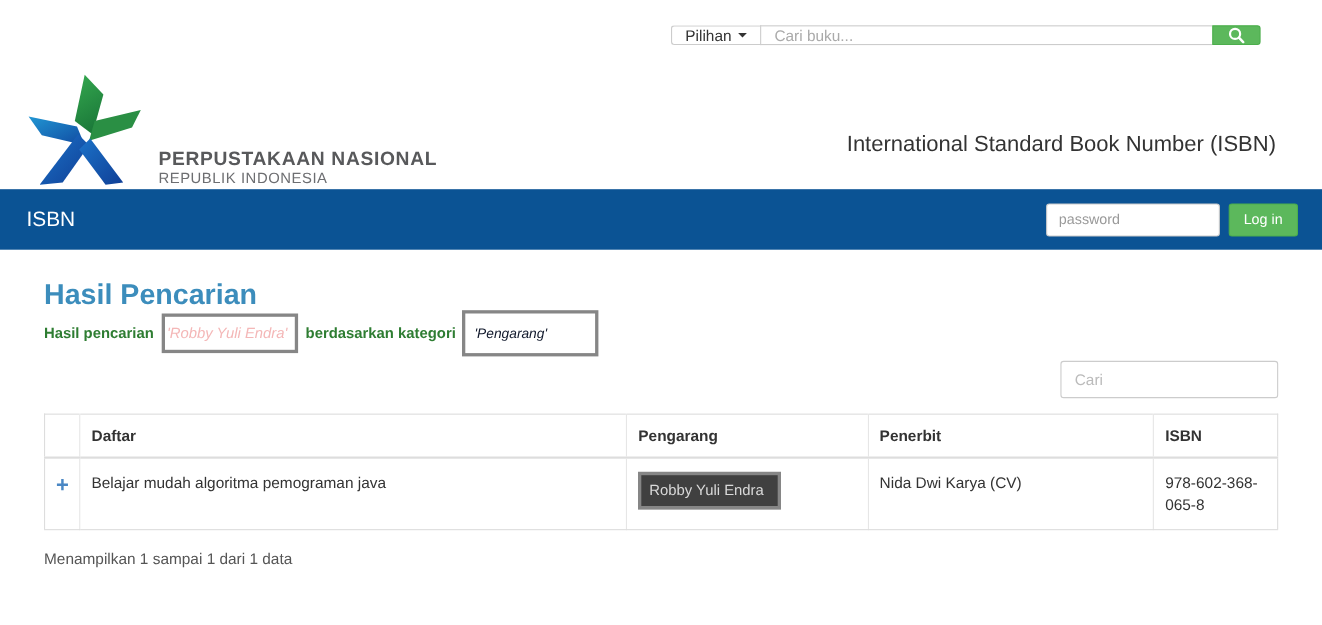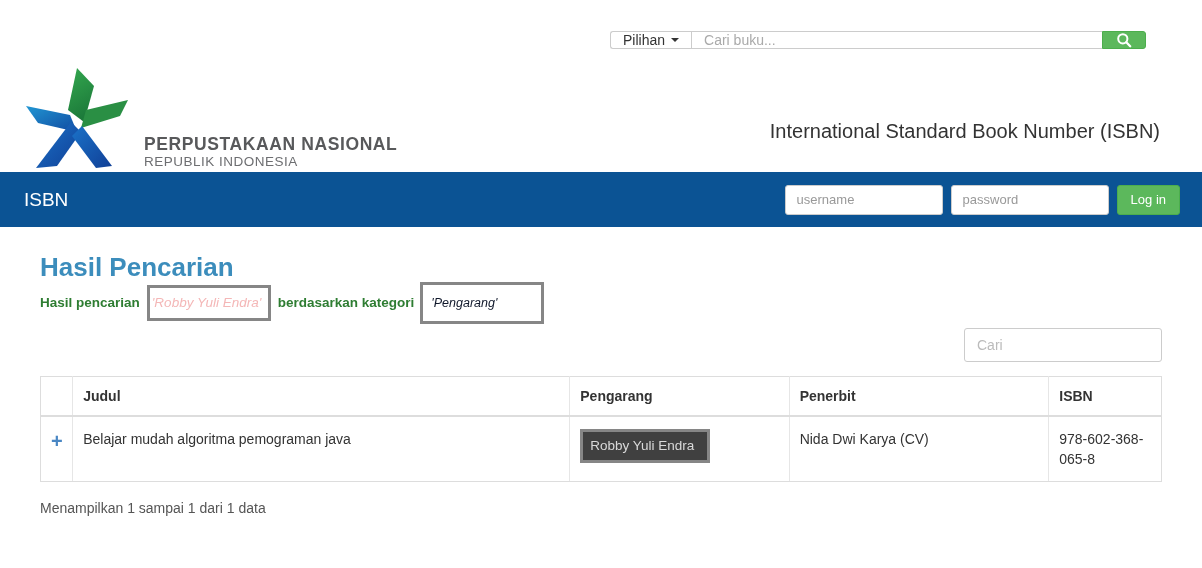--- a/index.html
+++ b/index.html
@@ -17,21 +17,21 @@
   
   .topbar {
     height: 64px;
     position: relative;
   }
   .search-group {
     position: absolute;
     left: 610px;
     top: 15px;
     display: flex;
-    align-items: flex-end;
+    align-items: center;
     height: 34px;
     width: 536px;
   }
   .pilihan-btn {
     display: flex;
     align-items: center;
     gap: 6px;
     padding: 0 12px;
     background: #ffffff;
     border: 1px solid #cccccc;
@@ -339,21 +339,20 @@
       <div class="line1">PERPUSTAKAAN NASIONAL</div>
       <div class="line2">REPUBLIK INDONESIA</div>
     </div>
   </div>
   <div class="isbn-title">International Standard Book Number (ISBN)</div>
 </div>
 
 <div class="navbar">
   <a class="navbar-brand" href="#">ISBN</a>
   <div class="nav-form">
-    <input class="nav-input" type="text" placeholder="username" style="">
     <input class="nav-input" type="password" placeholder="password" style="">
     <button class="btn-login">Log in</button>
   </div>
 </div>
 
 <div class="content">
   <h1 class="page-title">Hasil Pencarian</h1>
 
   <div class="subtitle-row">
     <span>Hasil pencarian</span>
@@ -370,21 +369,21 @@
     <colgroup>
       <col class="col-exp">
         <col class="col-judul">
         <col class="col-pengarang">
       <col class="col-penerbit">
         <col class="col-isbn">
     </colgroup>
     <thead>
       <tr>
         <th></th>
-        <th>Judul</th>
+        <th>Daftar</th>
         <th>Pengarang</th>
         <th>Penerbit</th>
         <th>ISBN</th>
       </tr>
     </thead>
     <tbody>
       <tr>
         <td>
           <span class="plus-icon">+</span>
         </td>

